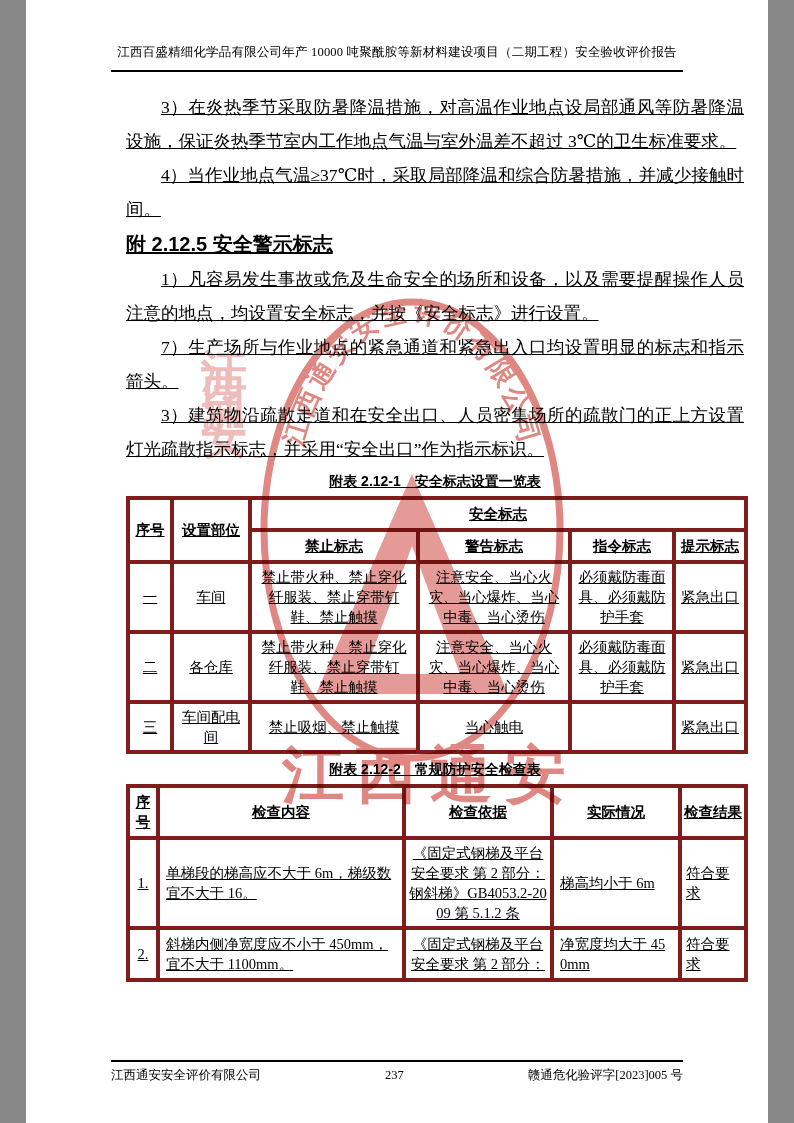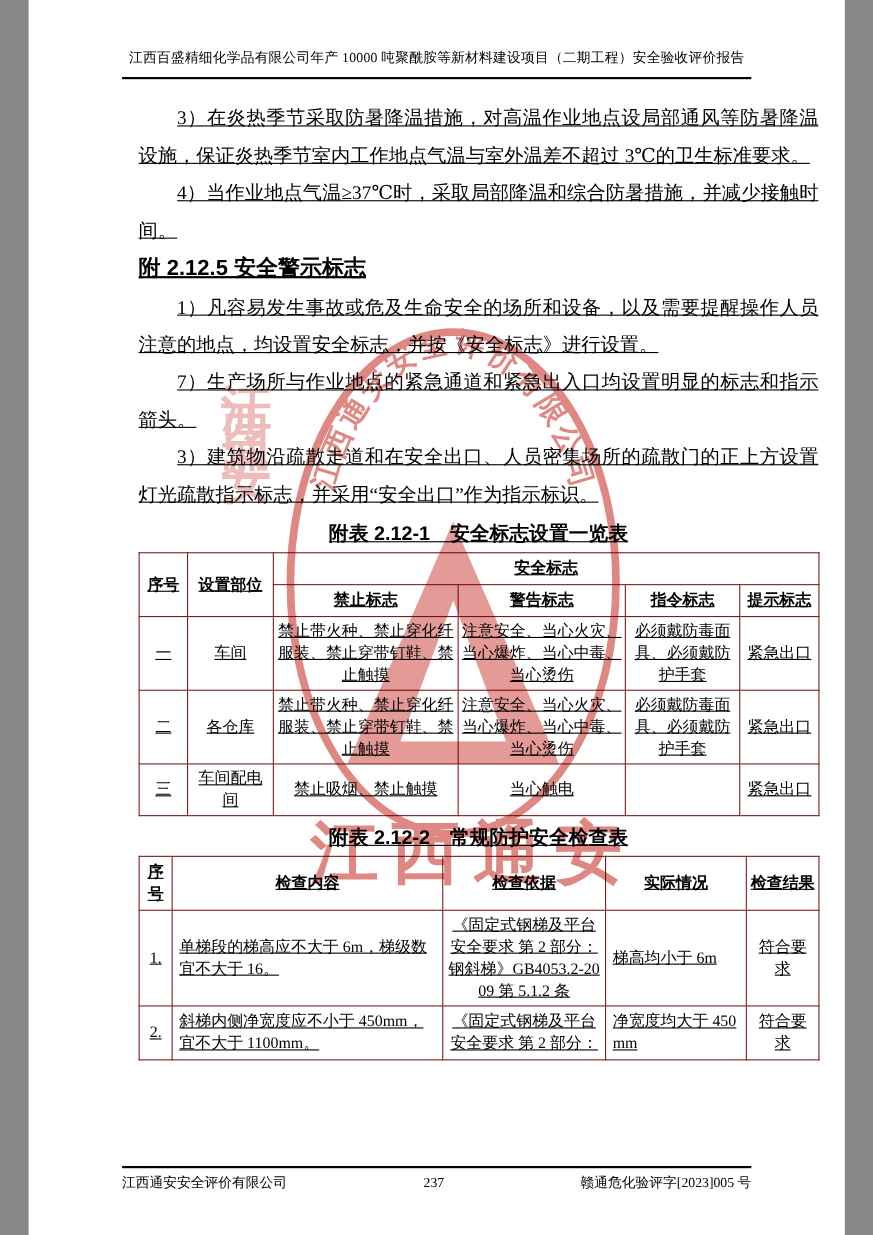--- a/index.html
+++ b/index.html
@@ -21,34 +21,34 @@
     margin:0; font-size:17.5px; line-height:34px;
     text-indent:2em; text-align:justify;
   }
   h2.sec {
     margin:0; font-family:"Liberation Sans","DejaVu Sans",sans-serif;
     font-weight:bold; font-size:20px; line-height:36px;
   }
   p.caption {
     margin:7px 0 5px; text-align:center;
     font-family:"Liberation Sans","DejaVu Sans",sans-serif;
-    font-weight:bold; font-size:18px;
+    font-weight:bold; font-size:14px;
   }
   table { border-collapse:collapse; width:618px; table-layout:fixed; }
   th, td {
-    border:1px solid #7f1d1d; font-size:14.5px; line-height:20px;
+    border:4px solid #7f1d1d; font-size:14.5px; line-height:20px;
     padding:3px 3px; text-align:center; vertical-align:middle;
     overflow:hidden; word-break:break-all;
   }
   th {
     font-family:"Liberation Sans","DejaVu Sans",sans-serif;
     font-weight:bold; padding:4px 2px;
   }
   .t2 td.cell-left { text-align:left; padding:4px 6px; }
-  .t2 td.cell-result { text-align:center; padding:4px 4px; }
+  .t2 td.cell-result { text-align:left; padding:4px 4px; }
   
   .doc-footer {
     position:absolute; top:1060px; left:85px; right:85px;
     border-top:2px solid #000; padding-top:5px;
     display:flex; justify-content:space-between; align-items:center;
     font-size:12.5px;
   }
   
   .watermark {
     position:absolute; inset:0; z-index:10; pointer-events:none;

